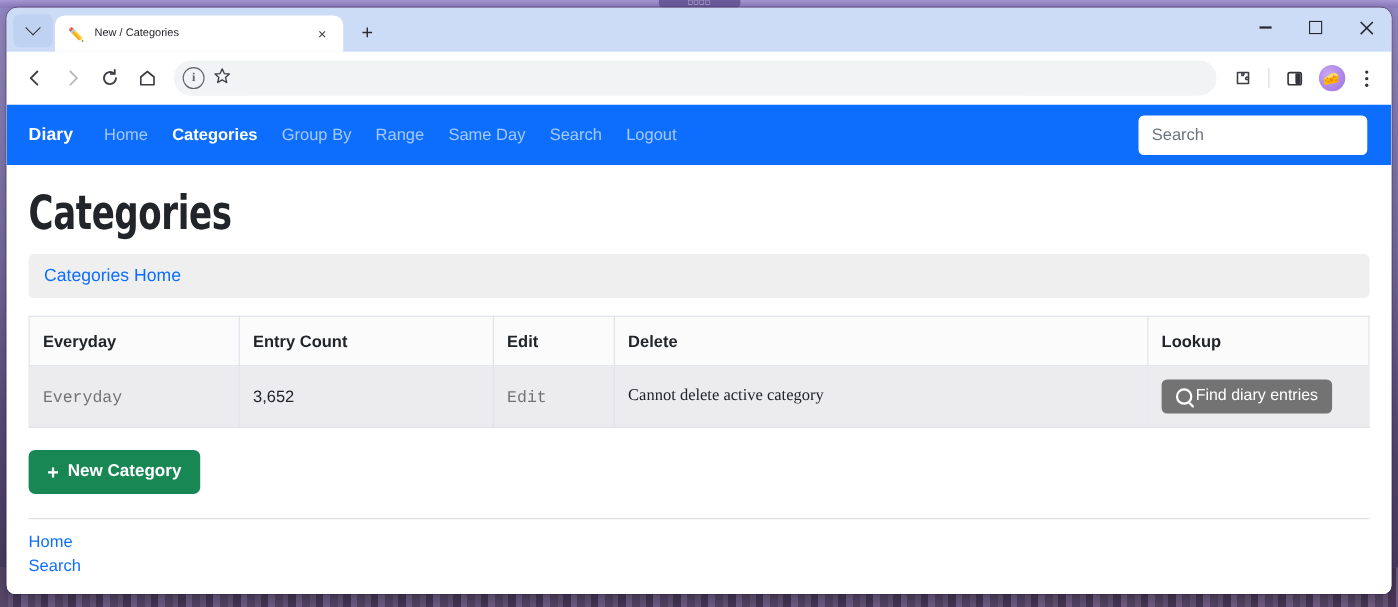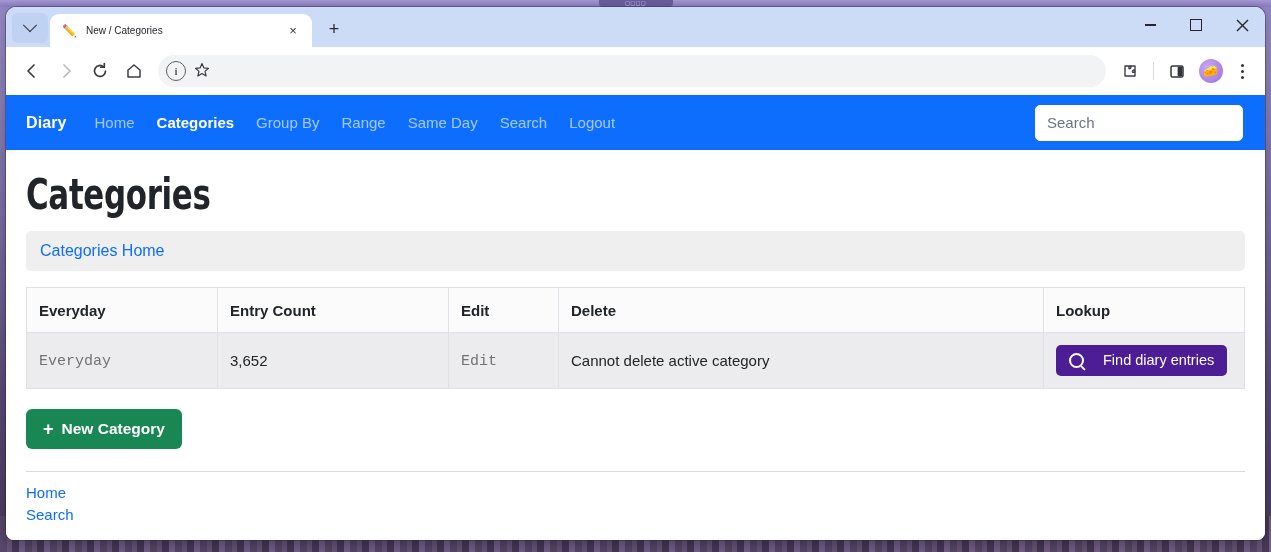--- a/index.html
+++ b/index.html
@@ -318,31 +318,31 @@
     color: #212529;
     overflow: hidden;
   }
   table.cats thead th {
     font-weight: bold;
     background: #fbfbfc;
     height: 20px;
   }
   table.cats tbody tr { background: #ececee; }
   table.cats td a { color: #737373; text-decoration: none; font-family: Liberation Mono, monospace; }
-  td.muted { color: #6c757d; }
+  td.muted { color: #6c757d; font-family: Liberation Serif, serif; }
   .col-cat   { width: 166px; }
   .col-count { width: 206px; }
   .col-edit  { width: 85px; }
   .col-del   { width: 460px; }
 
   .btn-find {
     display: inline-flex;
     align-items: center;
-    gap: 19px;
-    background: #4c1d95;
+    gap: 3px;
+    background: #737373;
     color: #ffffff;
     border: none;
     border-radius: 5px;
     padding: 8px 13px;
     font-size: 14.5px;
     font-family: "Liberation Sans", sans-serif;
     cursor: pointer;
     line-height: 1;
   }
   .magnifier {

